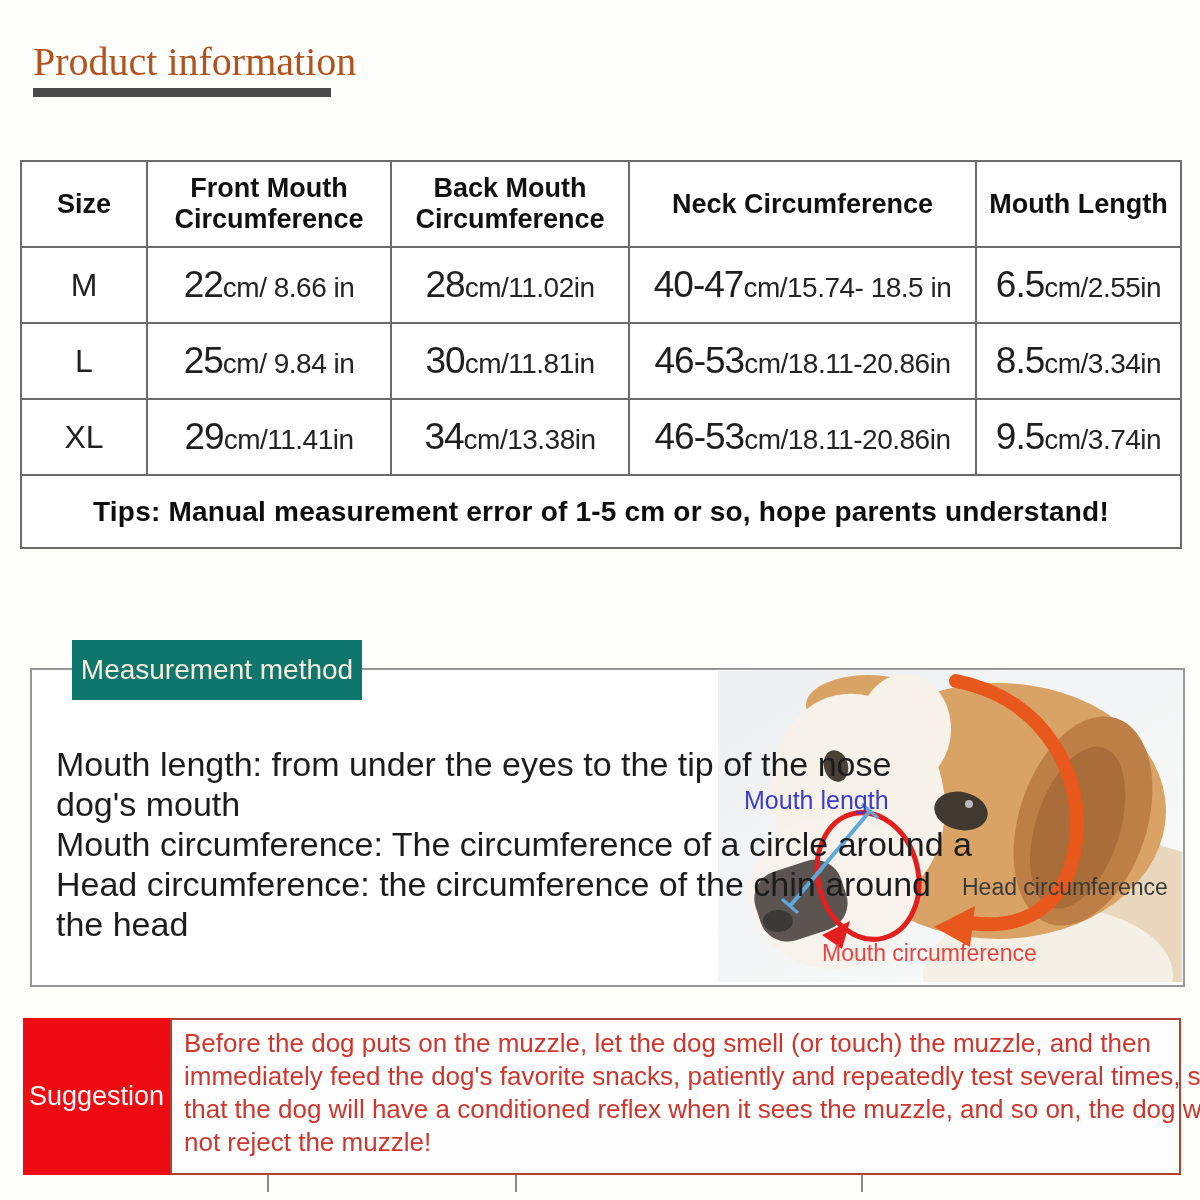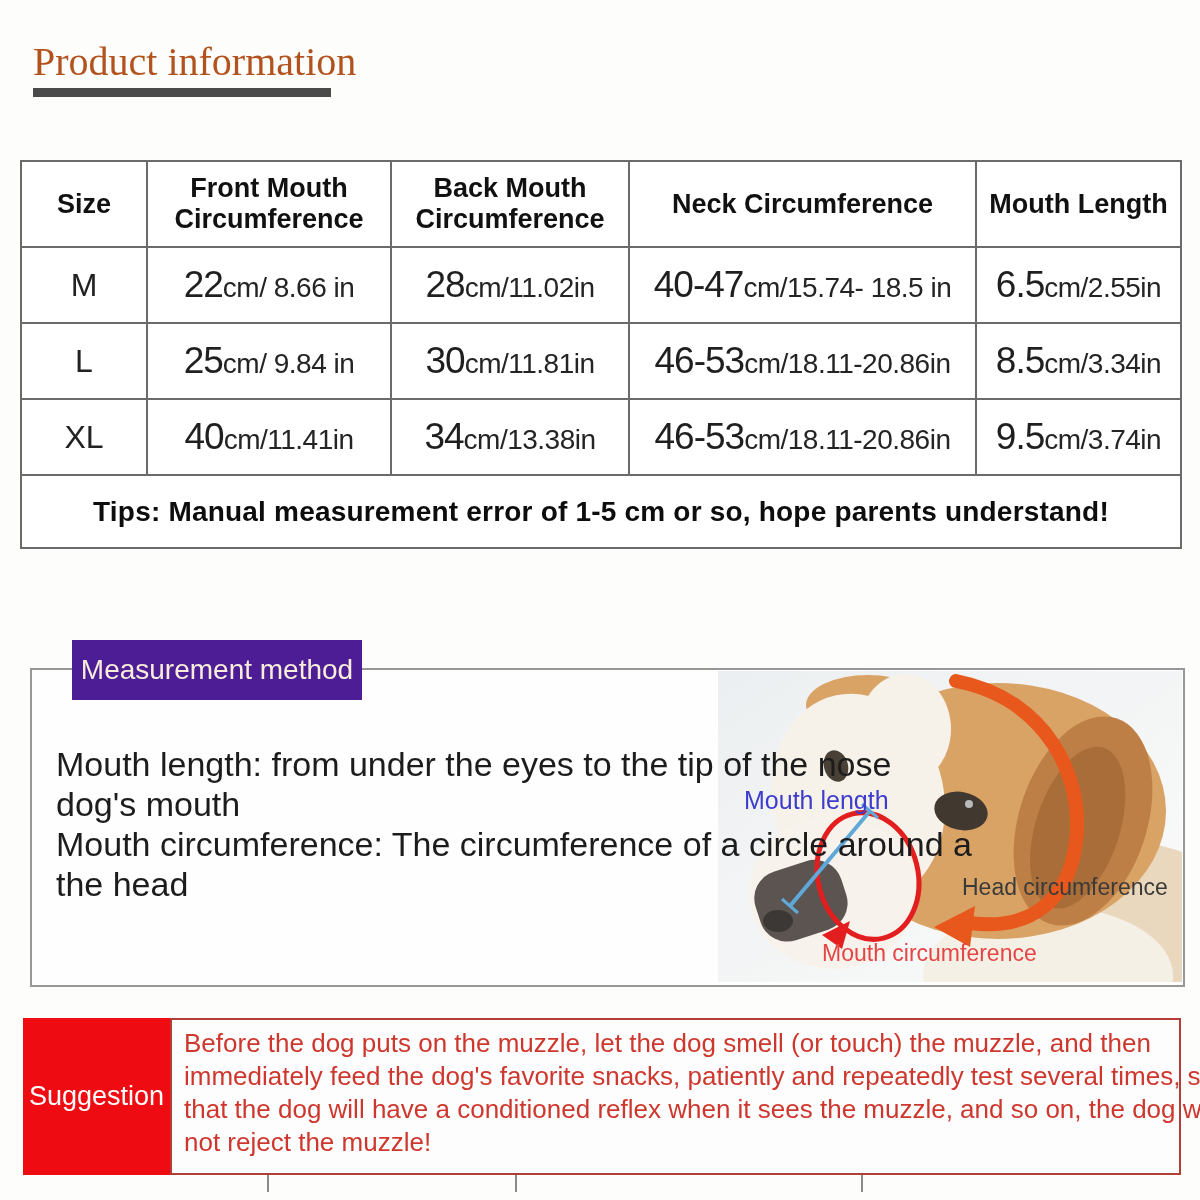--- a/index.html
+++ b/index.html
@@ -107,40 +107,41 @@
       </tr>
       <tr>
         <td class="size-cell">L</td>
         <td><span class="num">25</span><span class="unit">cm/ 9.84 in</span></td>
         <td><span class="num">30</span><span class="unit">cm/11.81in</span></td>
         <td><span class="num">46-53</span><span class="unit">cm/18.11-20.86in</span></td>
         <td><span class="num">8.5</span><span class="unit">cm/3.34in</span></td>
       </tr>
       <tr>
         <td class="size-cell">XL</td>
-        <td><span class="num">40</span><span class="unit">cm/11.41in</span></td>
+        <td><span class="num">29</span><span class="unit">cm/11.41in</span></td>
         <td><span class="num">34</span><span class="unit">cm/13.38in</span></td>
         <td><span class="num">46-53</span><span class="unit">cm/18.11-20.86in</span></td>
         <td><span class="num">9.5</span><span class="unit">cm/3.74in</span></td>
       </tr>
     </tbody>
   <tfoot>
     <tr>
       <td class="tips-cell" colspan="5">Tips: Manual measurement error of 1-5 cm or so, hope parents understand!</td>
     </tr>
   </tfoot>
 </table>
 
 <div class="measure-box"></div>
-<div class="measure-heading" style="background: #4c1d95;">Measurement method</div>
+<div class="measure-heading" style="background: #0f766e;">Measurement method</div>
 
 <div class="measure-text">
   <div>Mouth length: from under the eyes to the tip of the nose</div>
   <div>dog's mouth</div>
   <div>Mouth circumference: The circumference of a circle around a</div>
+  <div>Head circumference: the circumference of the chin around</div>
   <div>the head</div>
 </div>
 
 <svg class="dog-photo" viewBox="0 0 464 311" xmlns="http://www.w3.org/2000/svg">
   <defs>
     <linearGradient id="pbg" x1="0" y1="0" x2="1" y2="1">
       <stop offset="0" stop-color="#eceff1"></stop>
         <stop offset="1" stop-color="#fbfbfa"></stop>
     </linearGradient>
   </defs>

